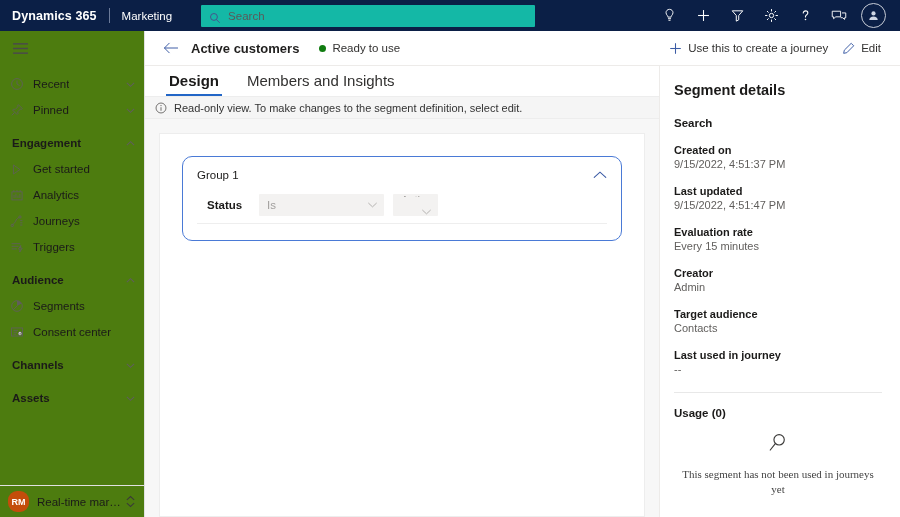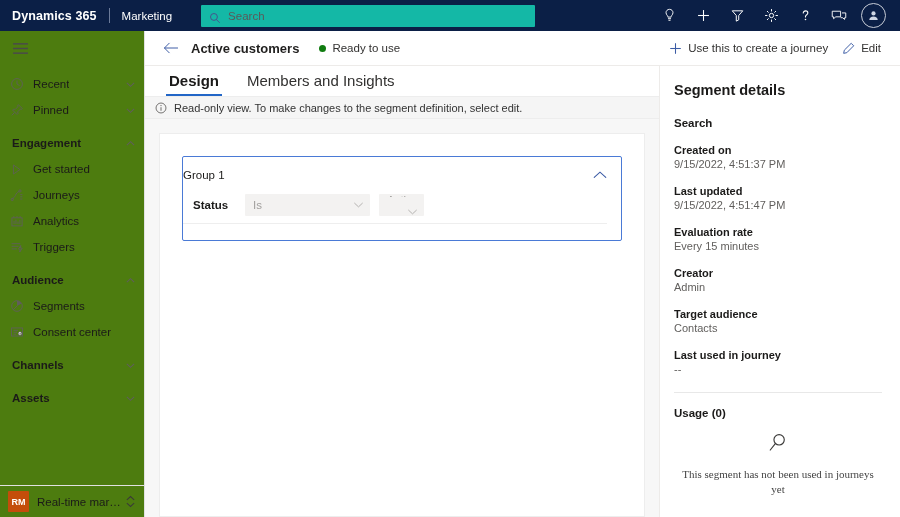--- a/index.html
+++ b/index.html
@@ -64,21 +64,21 @@
     font-size: 11.5px; font-weight: bold; color: #1b1a19; cursor: pointer; margin-top: 7px;
   }
   .nav-group .nav-chev { margin-left: auto; }
   .nav-spacer-sm { height: 5px; }
   .area-switch {
     border-top: 1px solid #e1e1e1; height: 32px; display: flex; align-items: center;
     padding: 0 8px 0 8px; cursor: pointer;
   }
   .area-badge {
     width: 21px; height: 21px; background: #c44d0b; color: #fff; font-size: 9px;
-    font-weight: bold; display: flex; align-items: center; justify-content: center; border-radius: 1px;
+    font-weight: bold; display: flex; align-items: center; justify-content: center; border-radius: 9px;
   }
   .area-label {
     margin-left: 8px; font-size: 11.5px; color: #1b1a19; white-space: nowrap;
     overflow: hidden; text-overflow: ellipsis; max-width: 86px;
   }
   .area-chev { margin-left: auto; display: flex; align-items: center; }
 
   
   .main { flex: 1; display: flex; flex-direction: column; min-width: 0; background: #ffffff; }
   .cmdbar {
@@ -115,21 +115,21 @@
     padding-left: 10px; border-top: 1px solid #ededed; border-bottom: 1px solid #ededed;
   }
   .infobar .ibi { display: flex; align-items: center; margin-right: 7px; }
   .infobar-text { font-size: 11px; color: #333333; }
 
   .canvas { flex: 1; background: #f7f7f7; padding: 14px 14px 0 14px; min-height: 0; overflow: hidden; }
   .canvas-inner {
     background: #ffffff; border: 1px solid #ededed; height: 100%; padding: 22px 22px 0 22px;
   }
   .group-card {
-    border: 1px solid #4a7ad6; border-radius: 2px; padding: 12px 14px 16px 0; background: #ffffff;
+    border: 1px solid #4a7ad6; border-radius: 10px; padding: 12px 14px 16px 14px; background: #ffffff;
     max-width: 452px;
   }
   .group-head { display: flex; align-items: center; }
   .group-title { font-size: 11.5px; color: #1b1a19; }
   .group-collapse { margin-left: auto; cursor: pointer; display: flex; align-items: center; }
   .cond-row {
     display: flex; align-items: center; margin-top: 13px; border-bottom: 1px solid #eeeeee;
     padding: 0 0 7px 10px;
   }
   .cond-label { font-size: 11.5px; font-weight: bold; color: #1b1a19; width: 46px; }
@@ -288,38 +288,38 @@
             <svg width="13" height="13" viewBox="0 0 16 16">
               <path d="M4.2 2.4l8 5.6-8 5.6z" fill="none" stroke="#605e5c" stroke-width="1" stroke-linejoin="round"></path>
             </svg>
           </span>
           <span class="nav-label">Get started</span>
         </div>
 
         <div class="nav-item">
           <span class="nav-ico">
             <svg width="14" height="14" viewBox="0 0 16 16">
+              <rect x="2.2" y="4.4" width="11.6" height="9.2" fill="none" stroke="#605e5c" stroke-width="1"></rect>
+              <path d="M4.4 4.4V2.4M8 4.4V2.4M11.6 4.4V2.4" stroke="#605e5c" stroke-width="1"></path>
+              <path d="M4.6 11.4V7.8M6.8 11.4V6.4M9.1 11.4V8.6M11.3 11.4V6.9" stroke="#605e5c" stroke-width="1"></path>
+            </svg>
+          </span>
+          <span class="nav-label">Analytics</span>
+        </div>
+
+        <div class="nav-item">
+          <span class="nav-ico">
+            <svg width="14" height="14" viewBox="0 0 16 16">
               <path d="M2.2 12.8c2-1 3.1-2.6 4-4.4 1-2 2-3.6 4-4.4" fill="none" stroke="#605e5c" stroke-width="1"></path>
               <circle cx="2.6" cy="13.1" r="1.3" fill="none" stroke="#605e5c" stroke-width="1"></circle>
               <circle cx="11.4" cy="3.4" r="1.3" fill="none" stroke="#605e5c" stroke-width="1"></circle>
               <path d="M11.6 7.6h2.6M11.6 10.1h2.6M11.6 12.6h2.6" stroke="#605e5c" stroke-width="1"></path>
             </svg>
           </span>
           <span class="nav-label">Journeys</span>
-        </div>
-
-        <div class="nav-item">
-          <span class="nav-ico">
-            <svg width="14" height="14" viewBox="0 0 16 16">
-              <rect x="2.2" y="4.4" width="11.6" height="9.2" fill="none" stroke="#605e5c" stroke-width="1"></rect>
-              <path d="M4.4 4.4V2.4M8 4.4V2.4M11.6 4.4V2.4" stroke="#605e5c" stroke-width="1"></path>
-              <path d="M4.6 11.4V7.8M6.8 11.4V6.4M9.1 11.4V8.6M11.3 11.4V6.9" stroke="#605e5c" stroke-width="1"></path>
-            </svg>
-          </span>
-          <span class="nav-label">Analytics</span>
         </div>
 
         <div class="nav-item">
           <span class="nav-ico">
             <svg width="14" height="14" viewBox="0 0 16 16">
               <path d="M1.8 4.2h10M1.8 7.2h8M1.8 10.2h6" stroke="#605e5c" stroke-width="1"></path>
               <path d="M12.3 6.2l-2.6 4.3h2l-.6 3.3 2.9-4.5h-2.1z" fill="none" stroke="#605e5c" stroke-width="1" stroke-linejoin="round"></path>
             </svg>
           </span>
           <span class="nav-label">Triggers</span>

